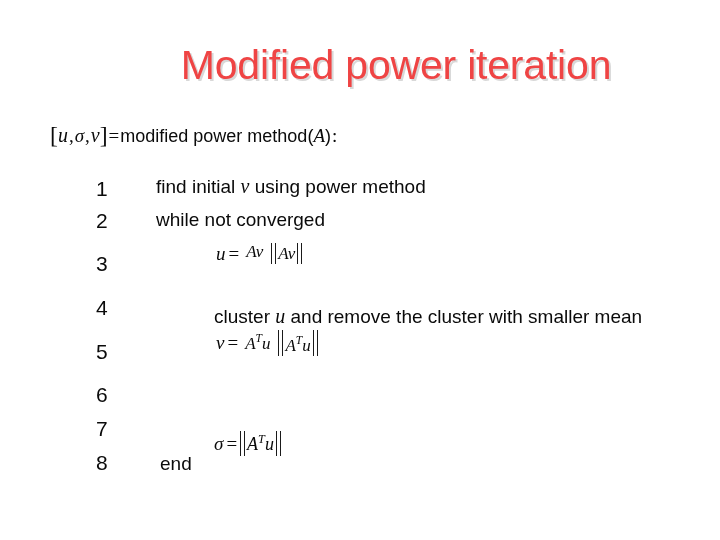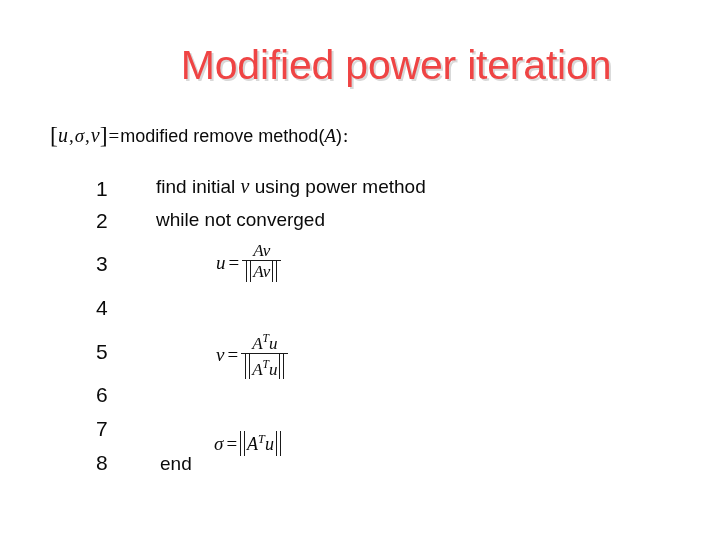--- a/index.html
+++ b/index.html
@@ -122,22 +122,22 @@
     padding-right: 3px;
   }
   .eq .eqsign {
     font-style: normal;
     padding-right: 3px;
   }
 
   
   .frac {
     display: inline-flex;
-    flex-direction: column;
-    align-items: center;
+    flex-direction: row;
+    align-items: flex-start;
     vertical-align: middle;
     position: relative;
     top: -1px;
   }
   .frac .num {
     padding: 0 4px 1px 4px;
     font-style: italic;
     line-height: 17px;
     font-size: 17px;
   }
@@ -191,21 +191,21 @@
 </head>
 <body>
 
 <div class="slide">
 
   <div class="title">Modified power iteration</div>
 
   <div class="algo">
 
     <div class="sig">
-      <span class="brk">[</span><span class="mi">u</span><span class="op">,</span><span class="greek">σ</span><span class="op">,</span><span class="mi">v</span><span class="brk">]</span><span class="op">=</span><span class="sans">modified remove method</span><span class="sans">(</span><span class="mi-up" style="font-style:italic">A</span><span class="sans">)</span><span class="op">:</span>
+      <span class="brk">[</span><span class="mi">u</span><span class="op">,</span><span class="greek">σ</span><span class="op">,</span><span class="mi">v</span><span class="brk">]</span><span class="op">=</span><span class="sans">modified power method</span><span class="sans">(</span><span class="mi-up" style="font-style:italic">A</span><span class="sans">)</span><span class="op">:</span>
     </div>
 
     <div class="lineno" style="top:178px">1</div>
     <div class="lineno" style="top:210px">2</div>
     <div class="lineno" style="top:253px">3</div>
     <div class="lineno" style="top:297px">4</div>
     <div class="lineno" style="top:341px">5</div>
     <div class="lineno" style="top:384px">6</div>
     <div class="lineno" style="top:418px">7</div>
     <div class="lineno" style="top:452px">8</div>
@@ -225,20 +225,23 @@
         <span class="num"><span>A</span><span>v</span></span>
         <span class="bar"></span>
         <span class="den">
           <span class="norm">
               <span class="inner"><span>A</span><span>v</span></span>
             </span>
         </span>
       </span>
     </div>
 
+    <div class="stmt" style="left:214px; top:306px">
+      <span>cluster </span><span class="mi">u</span><span> and remove the cluster with smaller mean</span>
+    </div>
 
     <div class="eq" style="left:216px; top:331px">
       <span class="lhs">v</span>
       <span class="eqsign">=</span>
       <span class="frac">
         <span class="num"><span>A</span><span class="sup">T</span><span>u</span></span>
         <span class="bar"></span>
         <span class="den">
           <span class="norm">
               <span class="inner"><span>A</span><span class="sup">T</span><span>u</span></span>

